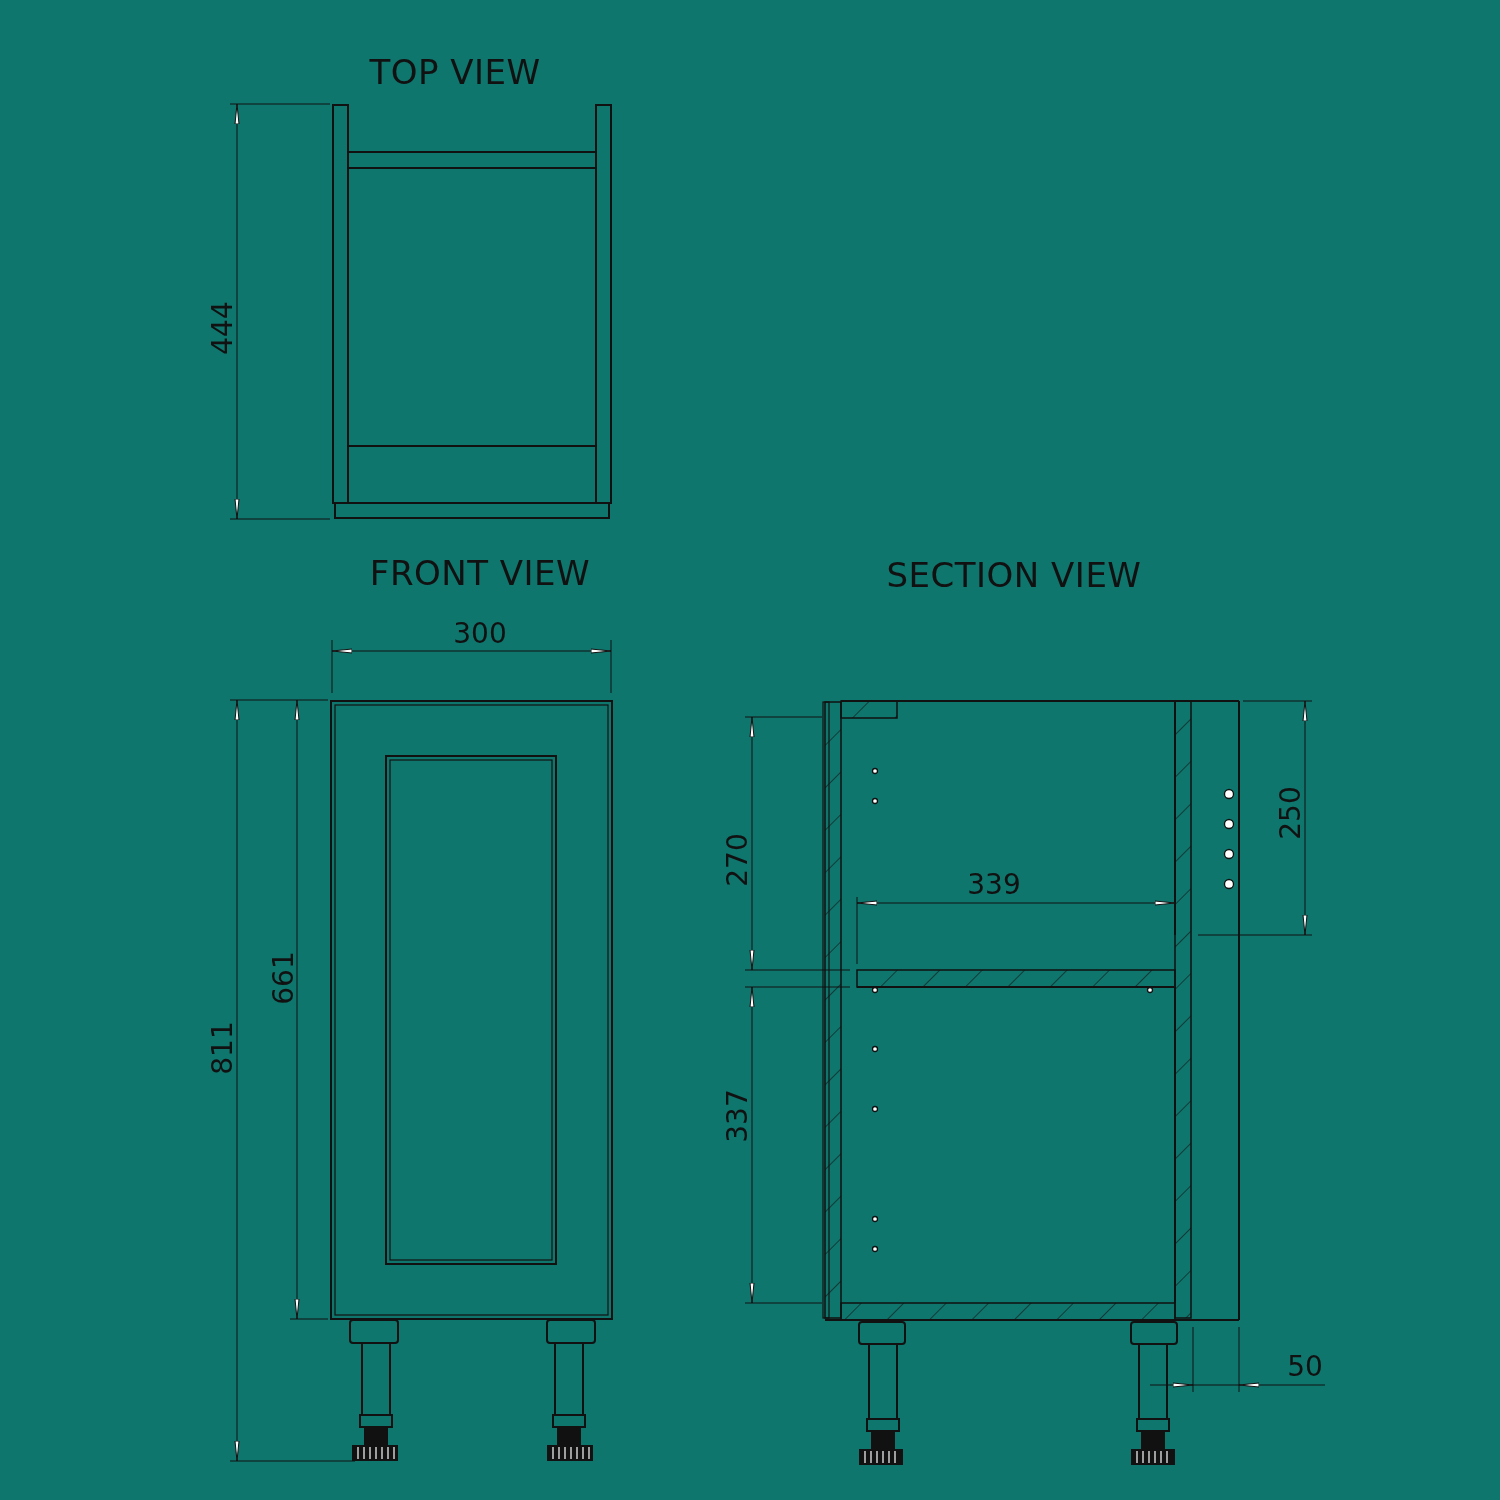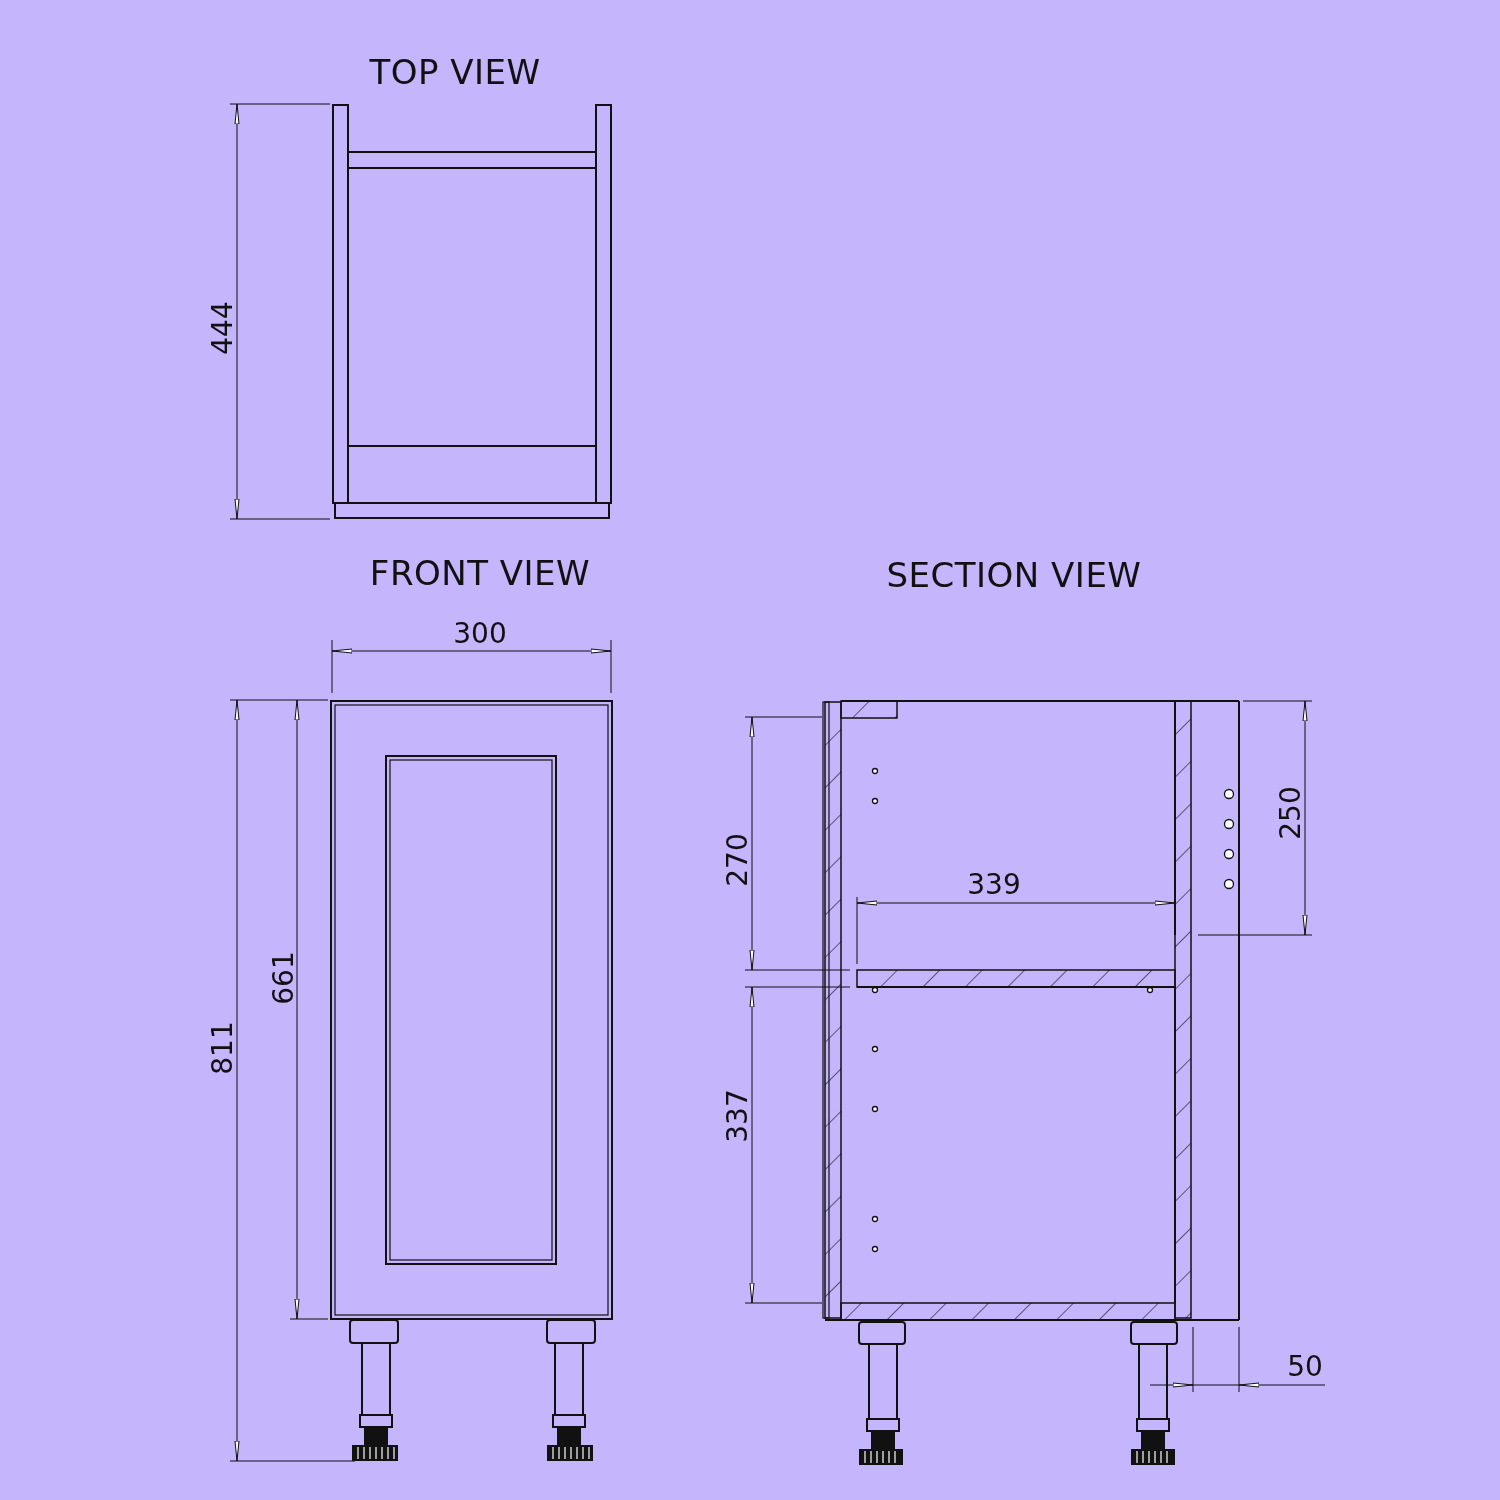--- a/index.html
+++ b/index.html
@@ -1,16 +1,16 @@
 <!DOCTYPE html>
 <html><head>
 <meta charset="utf-8">
 <style>
 html,body{margin:0;padding:0;background:#fff;}
-#stage{position:relative;width:1500px;height:1500px;overflow:hidden;background:#c4b5fd;}
+#stage{position:relative;width:1500px;height:1500px;overflow:hidden;background:#0f766e;}
 svg{position:absolute;left:0;top:0;}
 .t{font-family:"DejaVu Sans",sans-serif;fill:#111;}
 .view-title{font-size:34px;letter-spacing:0.5px;}
 .dim{font-size:28px;}
 .ln{stroke:#111;fill:none;stroke-width:2;}
 .th{stroke:#111;fill:none;stroke-width:1.2;}
 .ext{stroke:#111;fill:none;stroke-width:1;}
 .hatch{stroke:#111;stroke-width:1.2;}
 </style>
 </head>

